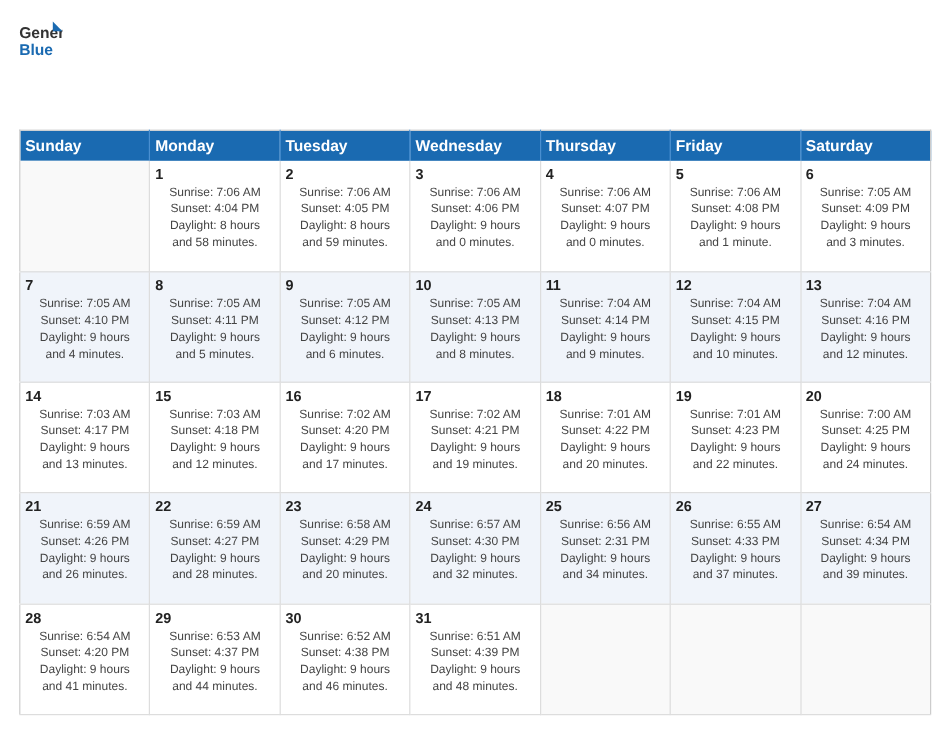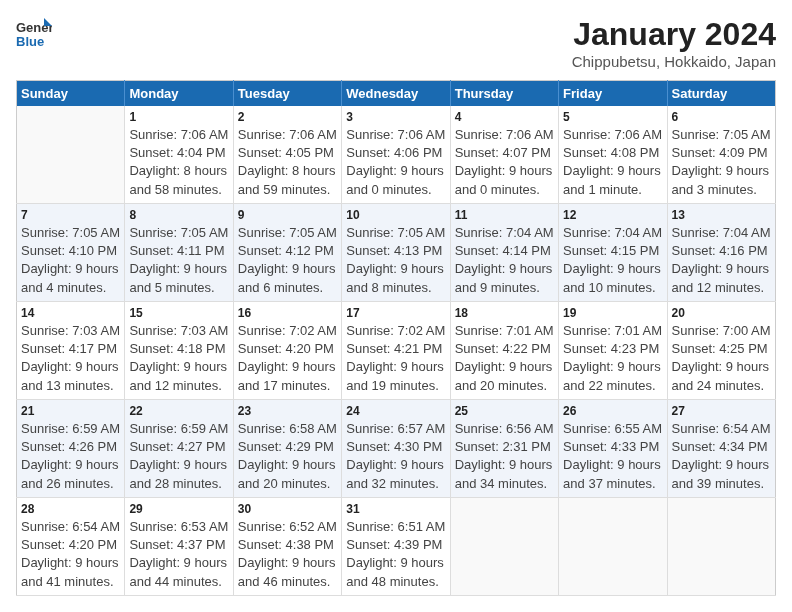--- a/index.html
+++ b/index.html
@@ -71,50 +71,48 @@
     .calendar tbody tr td:last-child {
       border-right: none;
     }
     .day-number {
       font-size: 12px;
       font-weight: bold;
       color: #222;
       margin-bottom: 2px;
     }
     .day-info {
-      font-size: 13px;
+      font-size: 10px;
       color: #444;
       line-height: 1.4;
+      text-align: center;
     }
     .empty-cell {
       background: #f9f9f9;
     }
     .row-alt {
       background: #f0f4fa;
     }
     table {
       width: 100%;
       border-collapse: collapse;
+      margin-top: 46px;
     }
   </style>
 </head>
 <body>
 
 <div class="page">
   <div class="header">
     <div class="logo">
       <svg width="36" height="36" viewBox="0 0 36 36">
         <text x="0" y="16" font-size="13" font-weight="bold" fill="#333">General</text>
         <text x="0" y="30" font-size="13" font-weight="bold" fill="#1a6ab1">Blue</text>
         <polygon points="28,2 36,10 28,10" fill="#1a6ab1"></polygon>
       </svg>
-    </div>
-    <div class="title-block">
-      <h1>January 2024</h1>
-      <h2>Chippubetsu, Hokkaido, Japan</h2>
     </div>
   </div>
 
   <table class="calendar">
     <thead>
       <tr>
         <th>Sunday</th>
         <th>Monday</th>
         <th>Tuesday</th>
         <th>Wednesday</th>

